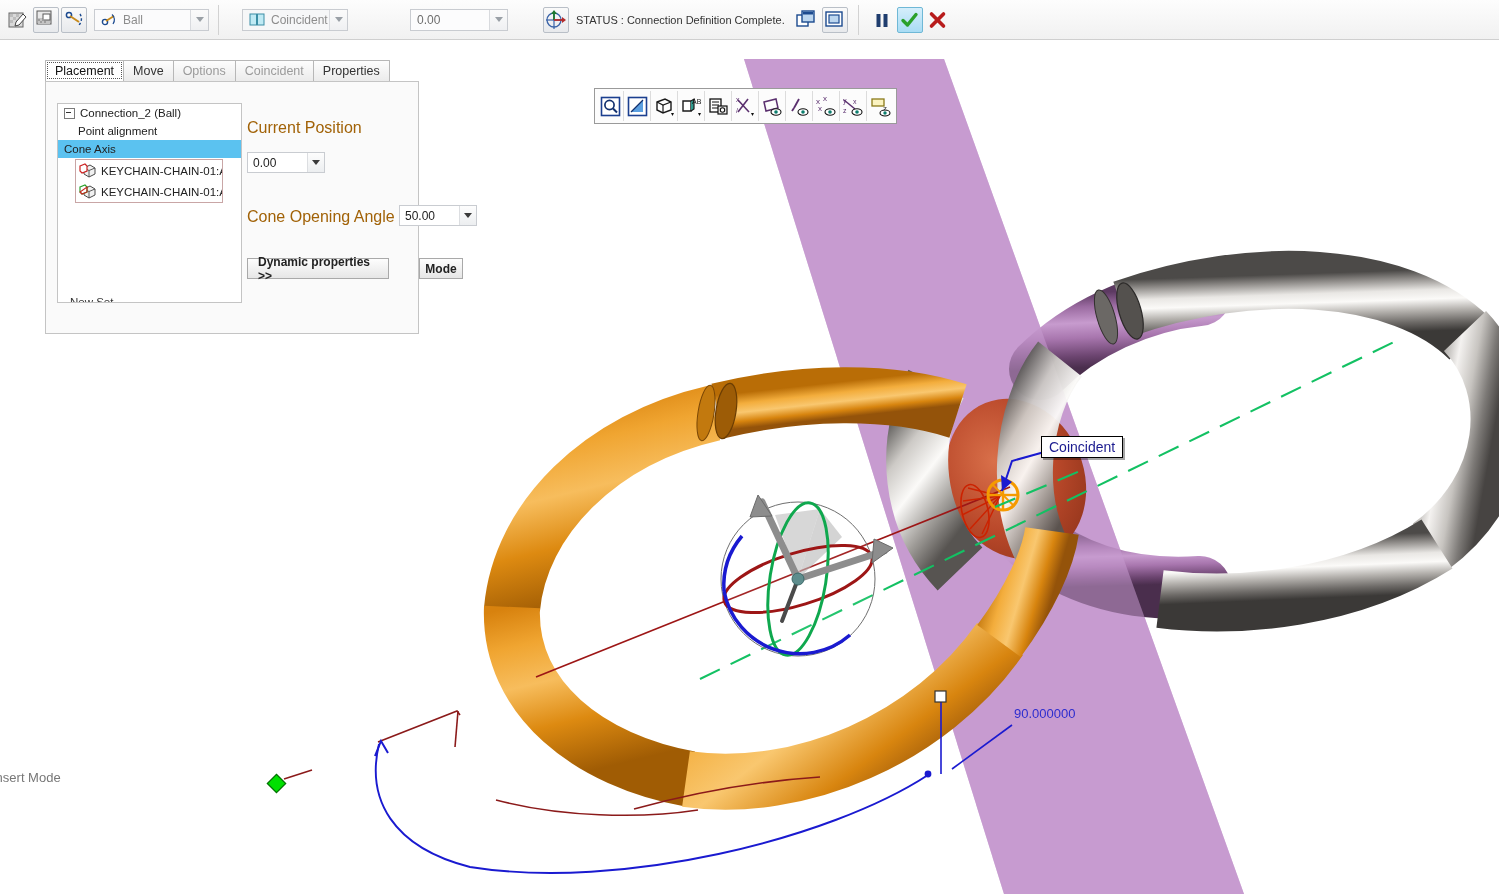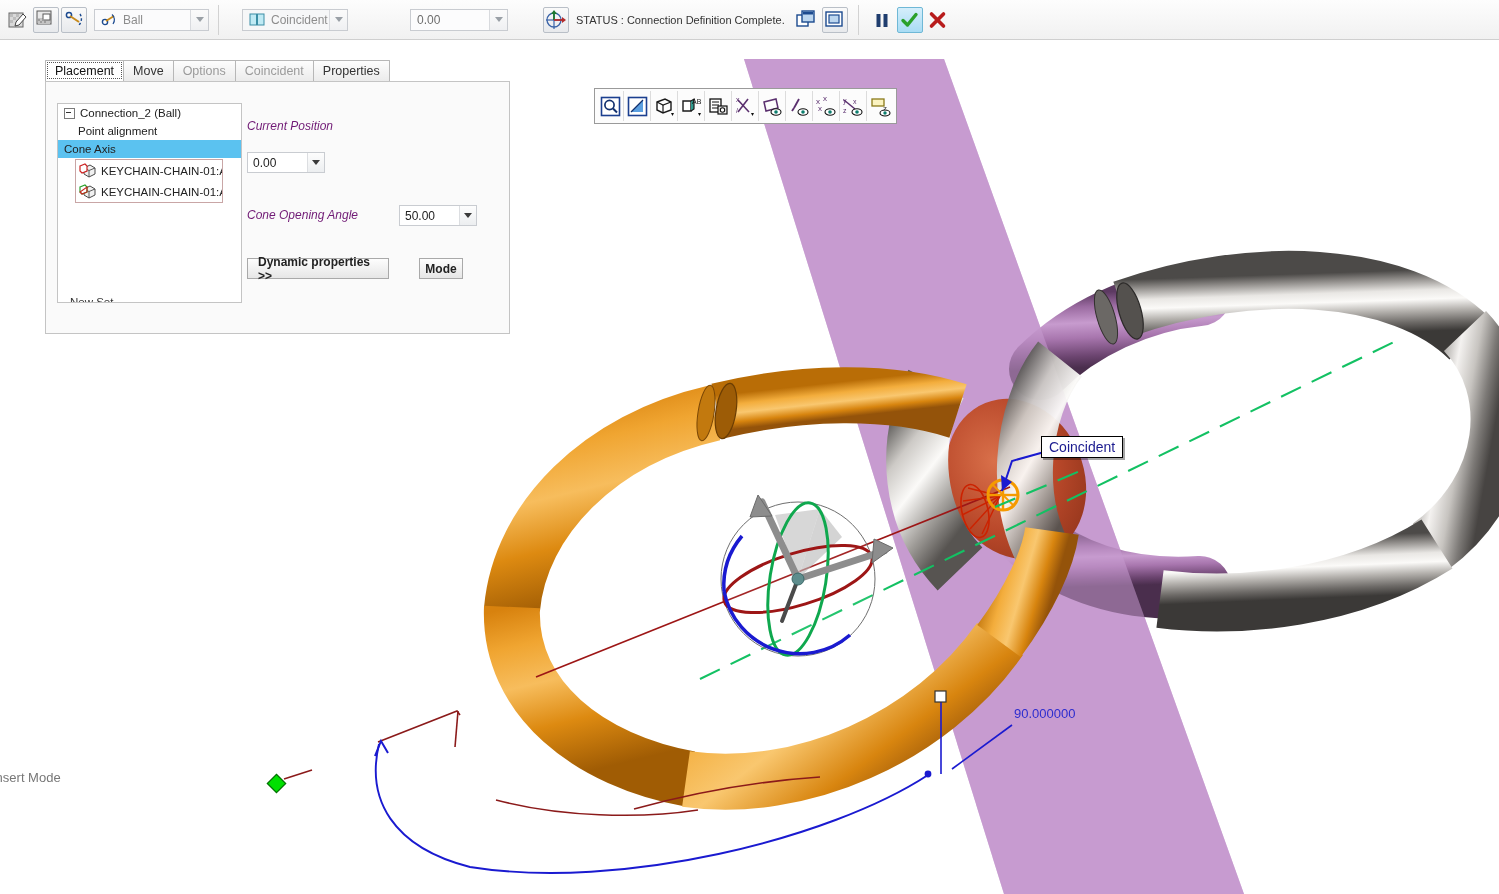--- a/index.html
+++ b/index.html
@@ -54,42 +54,42 @@
     border:1px solid #b7b7b7;border-bottom:none;
     background:linear-gradient(#fdfdfd,#ebebeb);
     display:flex;align-items:center;font-size:12.5px;color:#333;
     border-radius:1px 1px 0 0;box-sizing:border-box;
   }
   .tab.sel{font-weight:normal;color:#111;background:#fff;outline:1px dotted #555;outline-offset:-3px;}
   .tab.dim{color:#9b9b9b;}
 
   
   #panel{
-    position:absolute;left:45px;top:81px;width:465px;height:253px;
+    position:absolute;left:45px;top:81px;width:374px;height:253px;
     background:#fafafa;border:1px solid #c4c4c4;box-sizing:border-box;z-index:5;
   }
   #tree-box{
     position:absolute;left:11px;top:21px;width:185px;height:200px;
     background:#fff;border:1px solid #c4c4c4;box-sizing:border-box;
     font-size:11.5px;overflow:hidden;
   }
   .tree-row{height:18px;display:flex;align-items:center;padding-left:6px;white-space:nowrap;}
   .tree-row.sel{background:#5bc2f0;}
   .exp-box{
     width:9px;height:9px;border:1px solid #7a7a7a;background:#fff;
     margin-right:5px;position:relative;flex:none;
   }
   .exp-box:before{content:"";position:absolute;left:1px;top:3px;width:5px;height:1px;background:#333;}
   .sub-list{
     margin:1px 0 0 17px;border:1px solid #c9a6a6;background:#fff;width:148px;box-sizing:border-box;
   }
   .sub-row{height:21px;display:flex;align-items:center;padding-left:3px;gap:4px;white-space:nowrap;overflow:hidden;}
   .newset{position:absolute;left:12px;top:192px;font-size:11.5px;color:#333;}
 
-  .lbl{font-size:12px;color:#701a75;font-style:italic;}
+  .lbl{font-size:16px;color:#a16207;}
   .fld{
     border:1px solid #c9ccd1;background:#fff;height:21px;display:flex;align-items:center;box-sizing:border-box;
   }
   .fld .v{flex:1;padding:0 5px;font-size:12px;color:#222;}
   .fld .a{width:16px;height:19px;border-left:1px solid #dcdee1;display:flex;align-items:center;justify-content:center;background:linear-gradient(#fdfdfd,#eceef0);}
   .btn{
     border:1px solid #a9a9a9;background:linear-gradient(#fdfdfd,#e6e6e6);
     height:21px;padding:8px 10px;display:flex;align-items:center;justify-content:center;
     font-size:12px;font-weight:bold;color:#222;box-sizing:border-box;
   }

